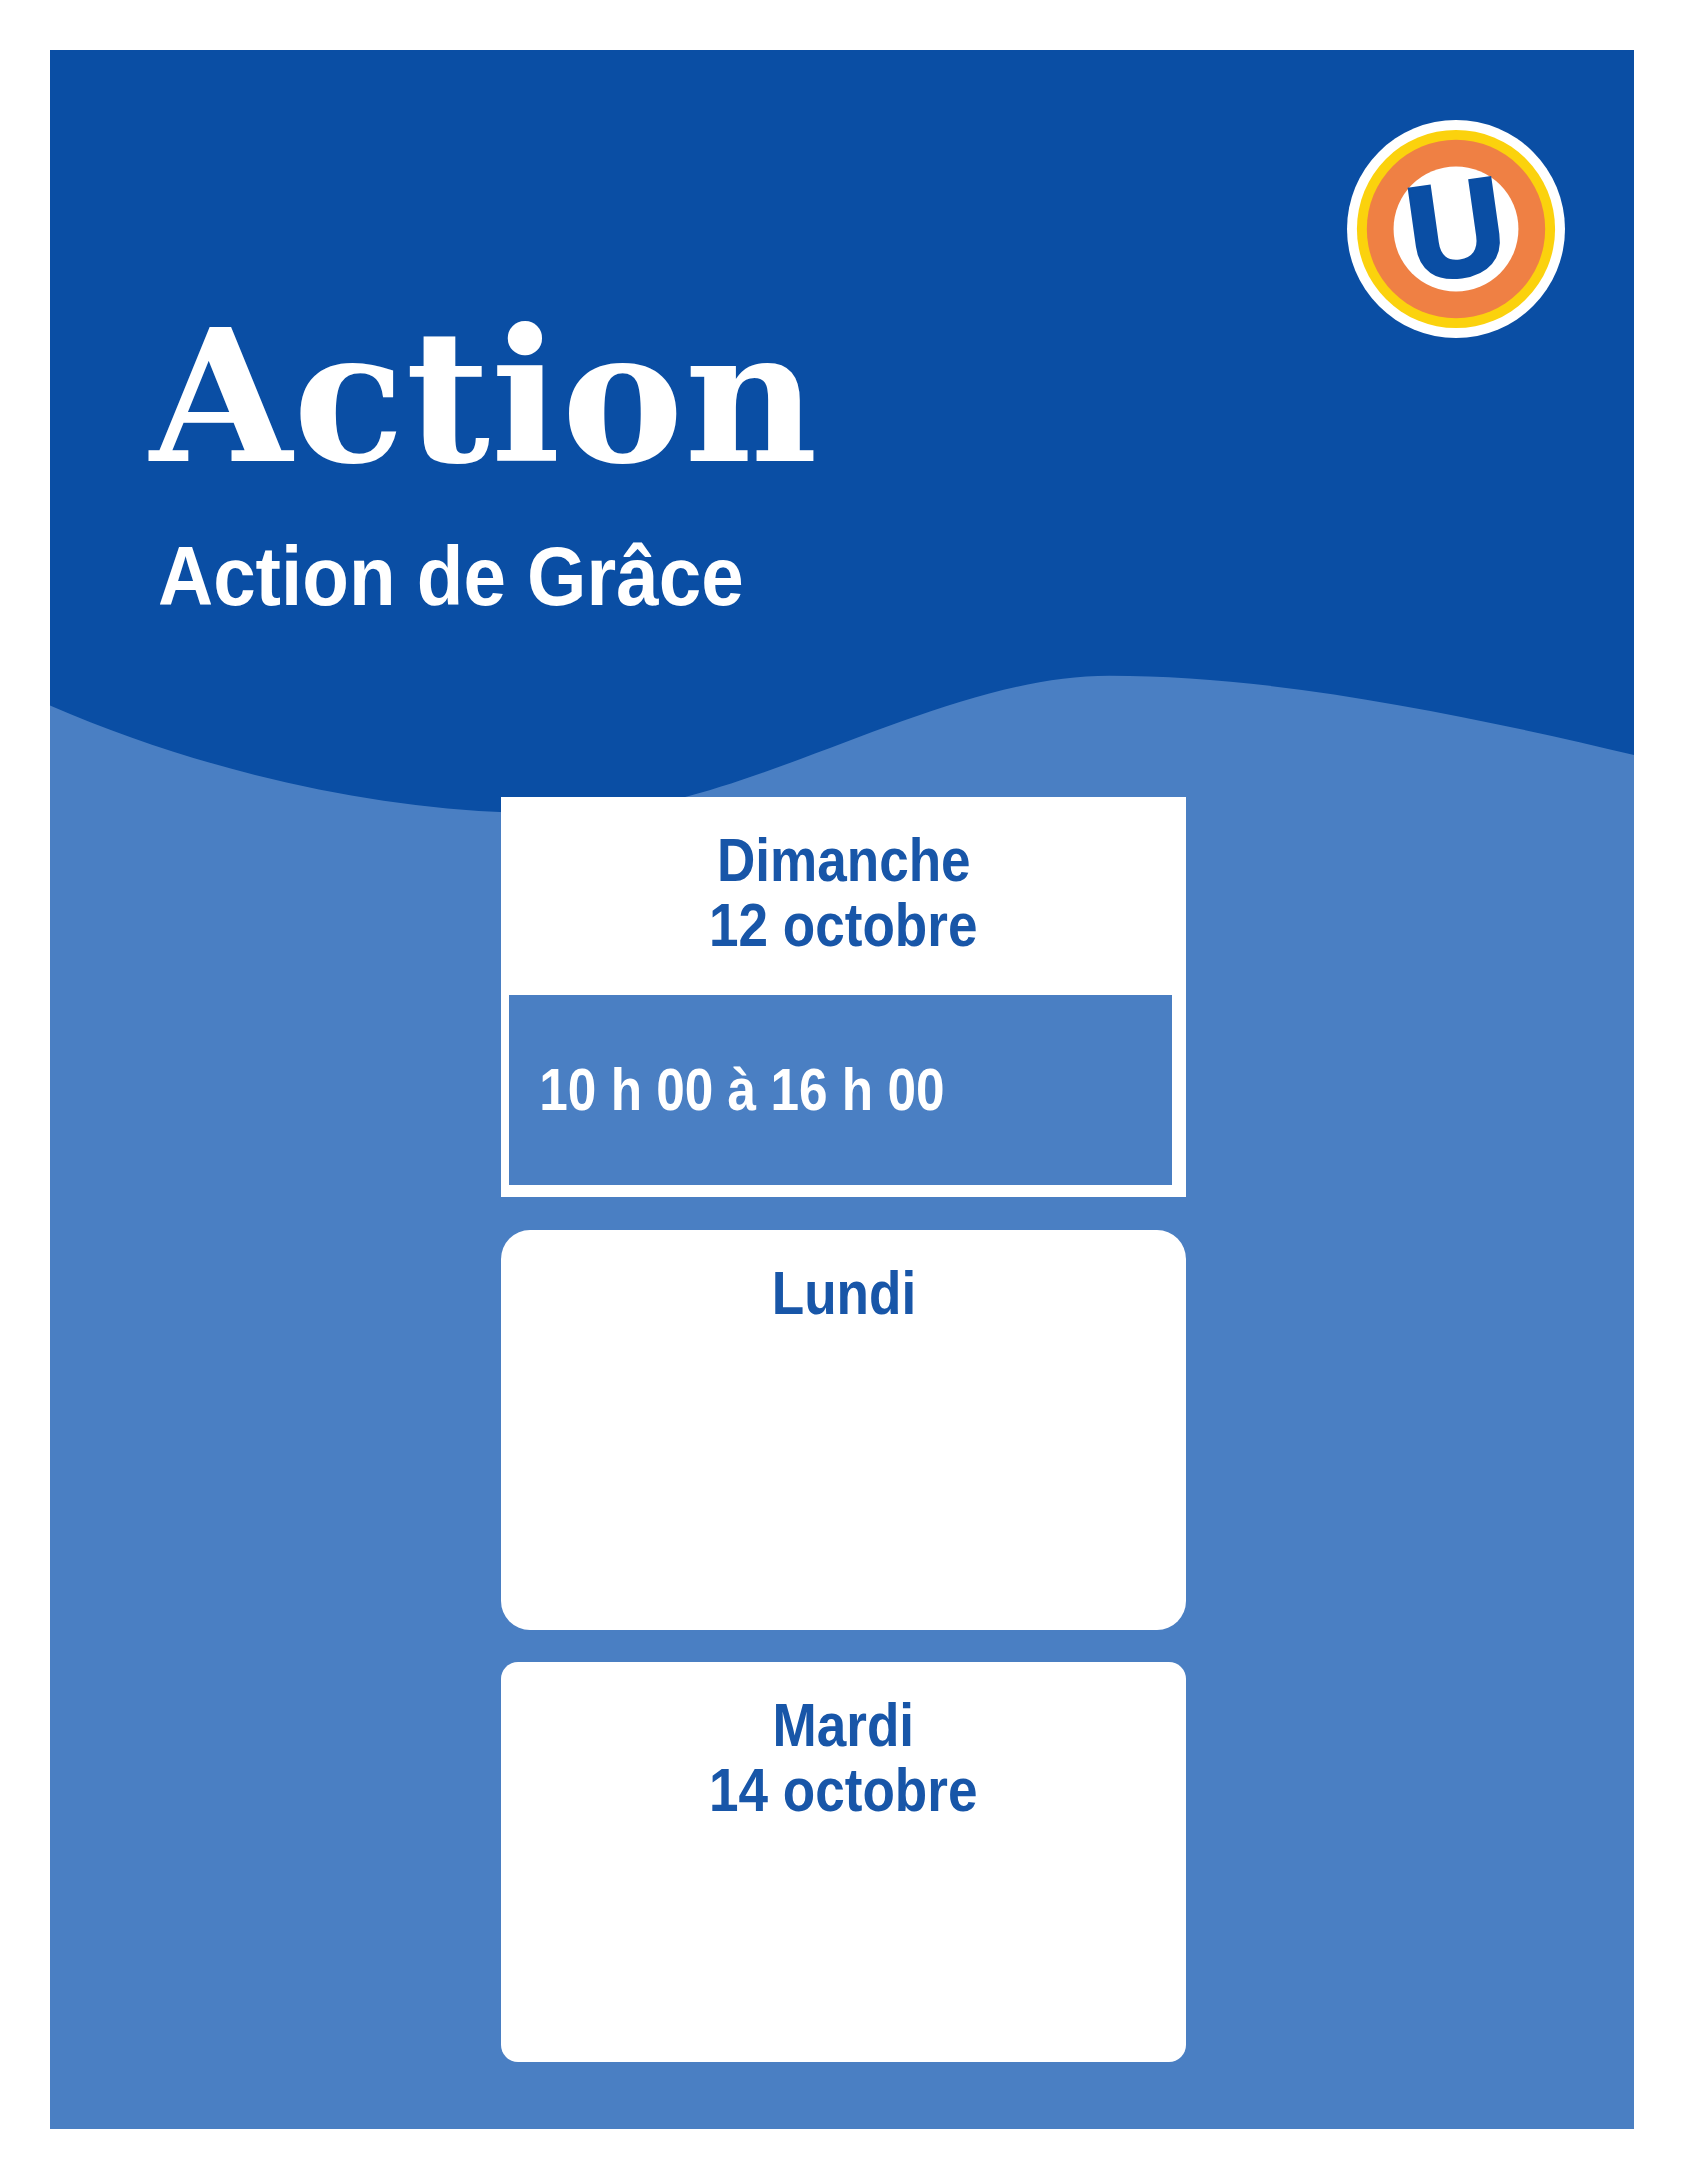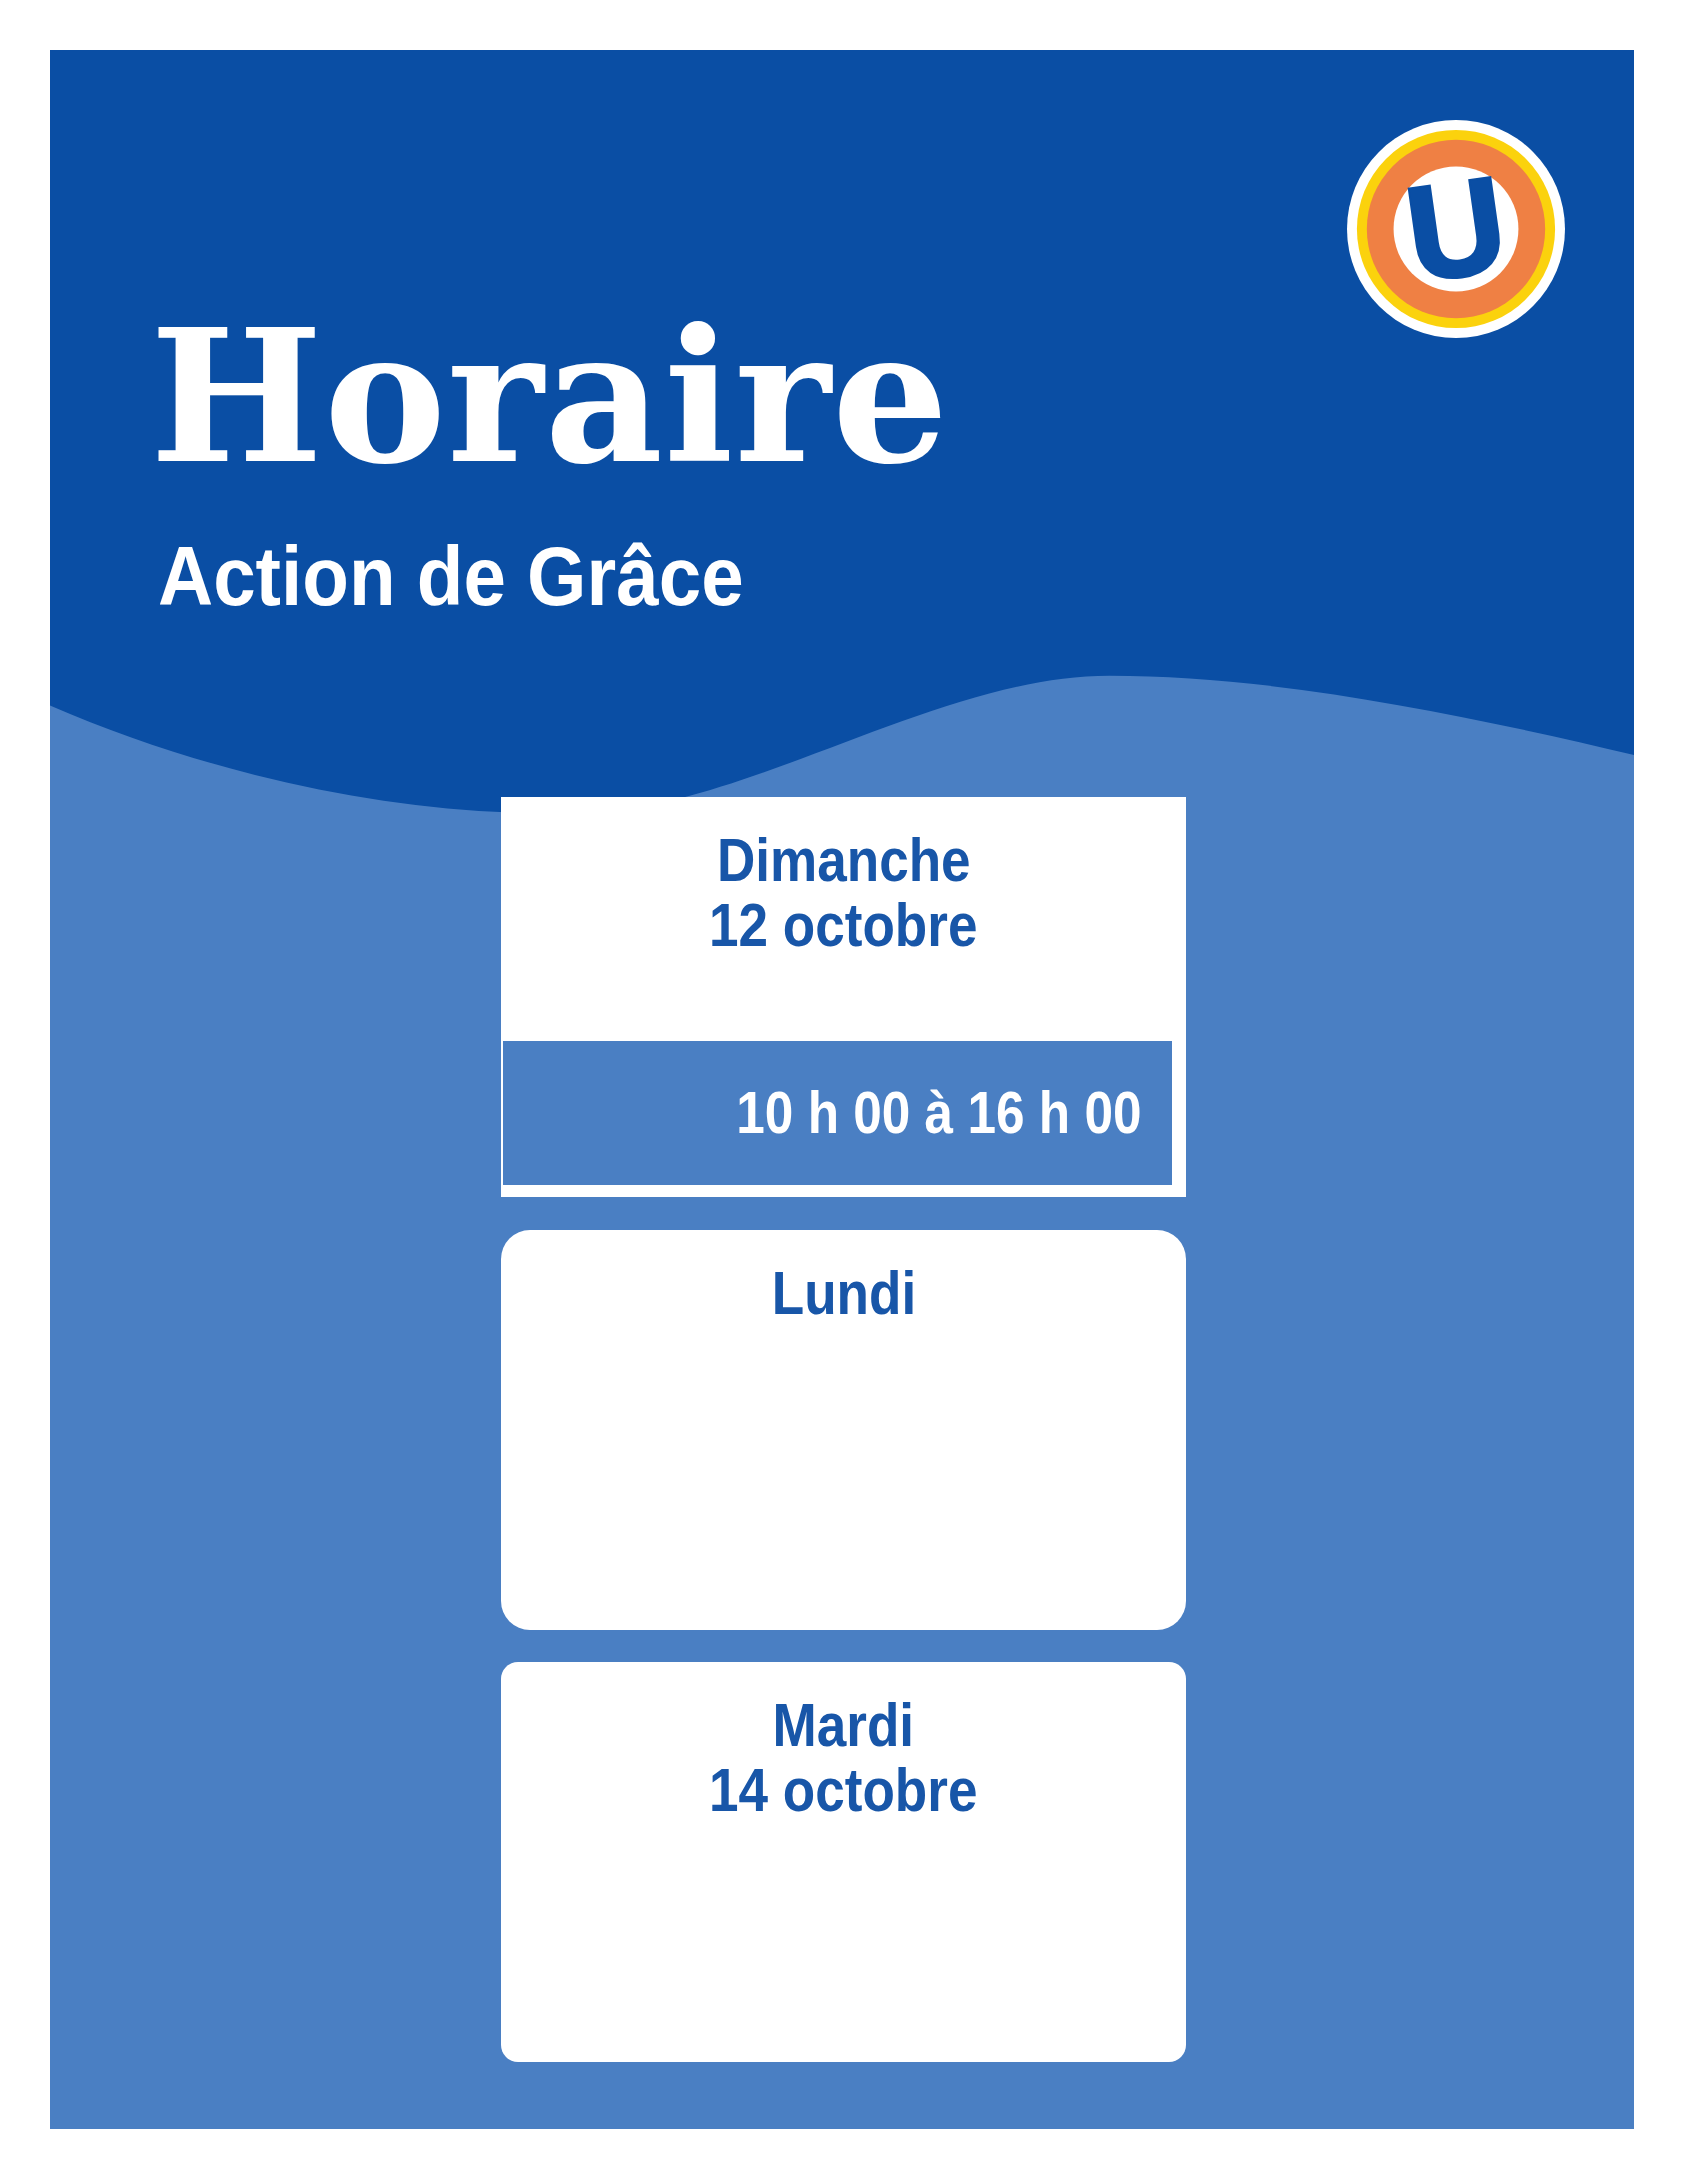--- a/index.html
+++ b/index.html
@@ -49,23 +49,23 @@
   .day-block{
     height:218px;box-sizing:border-box;padding-top:31px;
     text-align:center;
   }
   .day-line,.date-line{
     line-height:65px;font-size:61px;font-weight:700;
     color:var(--text-blue);
   }
   .cond{display:inline-block;transform:scaleX(0.87);transform-origin:center;}
   .hours-strip{
-    position:absolute;left:2px;right:14px;bottom:12px;height:144px;
+    position:absolute;left:8px;right:14px;bottom:12px;height:190px;
     background:var(--light-blue);
-    display:flex;align-items:center;justify-content:flex-end;
+    display:flex;align-items:center;justify-content:flex-start;
   }
   .hours-label{
     color:#ffffff;font-size:59px;font-weight:700;line-height:1;
     display:inline-block;transform:scaleX(0.87);transform-origin:center;
     white-space:nowrap;
   }
   .logo-u-text{
     font-family:"Liberation Sans", sans-serif;
     font-weight:700;
   }
@@ -84,21 +84,21 @@
 </div>
 
 <svg class="logo" viewBox="0 0 220 220" aria-hidden="true">
   <circle cx="110" cy="110" r="110" fill="#ffffff"></circle>
   <circle cx="110" cy="110" r="100" fill="#fbd20d"></circle>
   <circle cx="110" cy="110" r="90" fill="#ef8044"></circle>
   <circle cx="110" cy="110" r="63" fill="#ffffff"></circle>
   <text class="logo-u-text" x="110" y="157" font-size="135" fill="#0a4ea4" text-anchor="middle" transform="rotate(-8 110 110)" stroke="#0a4ea4" stroke-width="4" paint-order="stroke">U</text>
 </svg>
 
-<div class="title">Horaire</div>
+<div class="title">Action</div>
 <div class="subtitle">Action de Grâce</div>
 
 <div class="card c1">
   <div class="day-block">
     <div class="day-line"><span class="cond">Dimanche</span></div>
     <div class="date-line"><span class="cond">12 octobre</span></div>
   </div>
   <div class="hours-strip">
     <span class="hours-label">10 h 00 à 16 h 00</span>
   </div>

